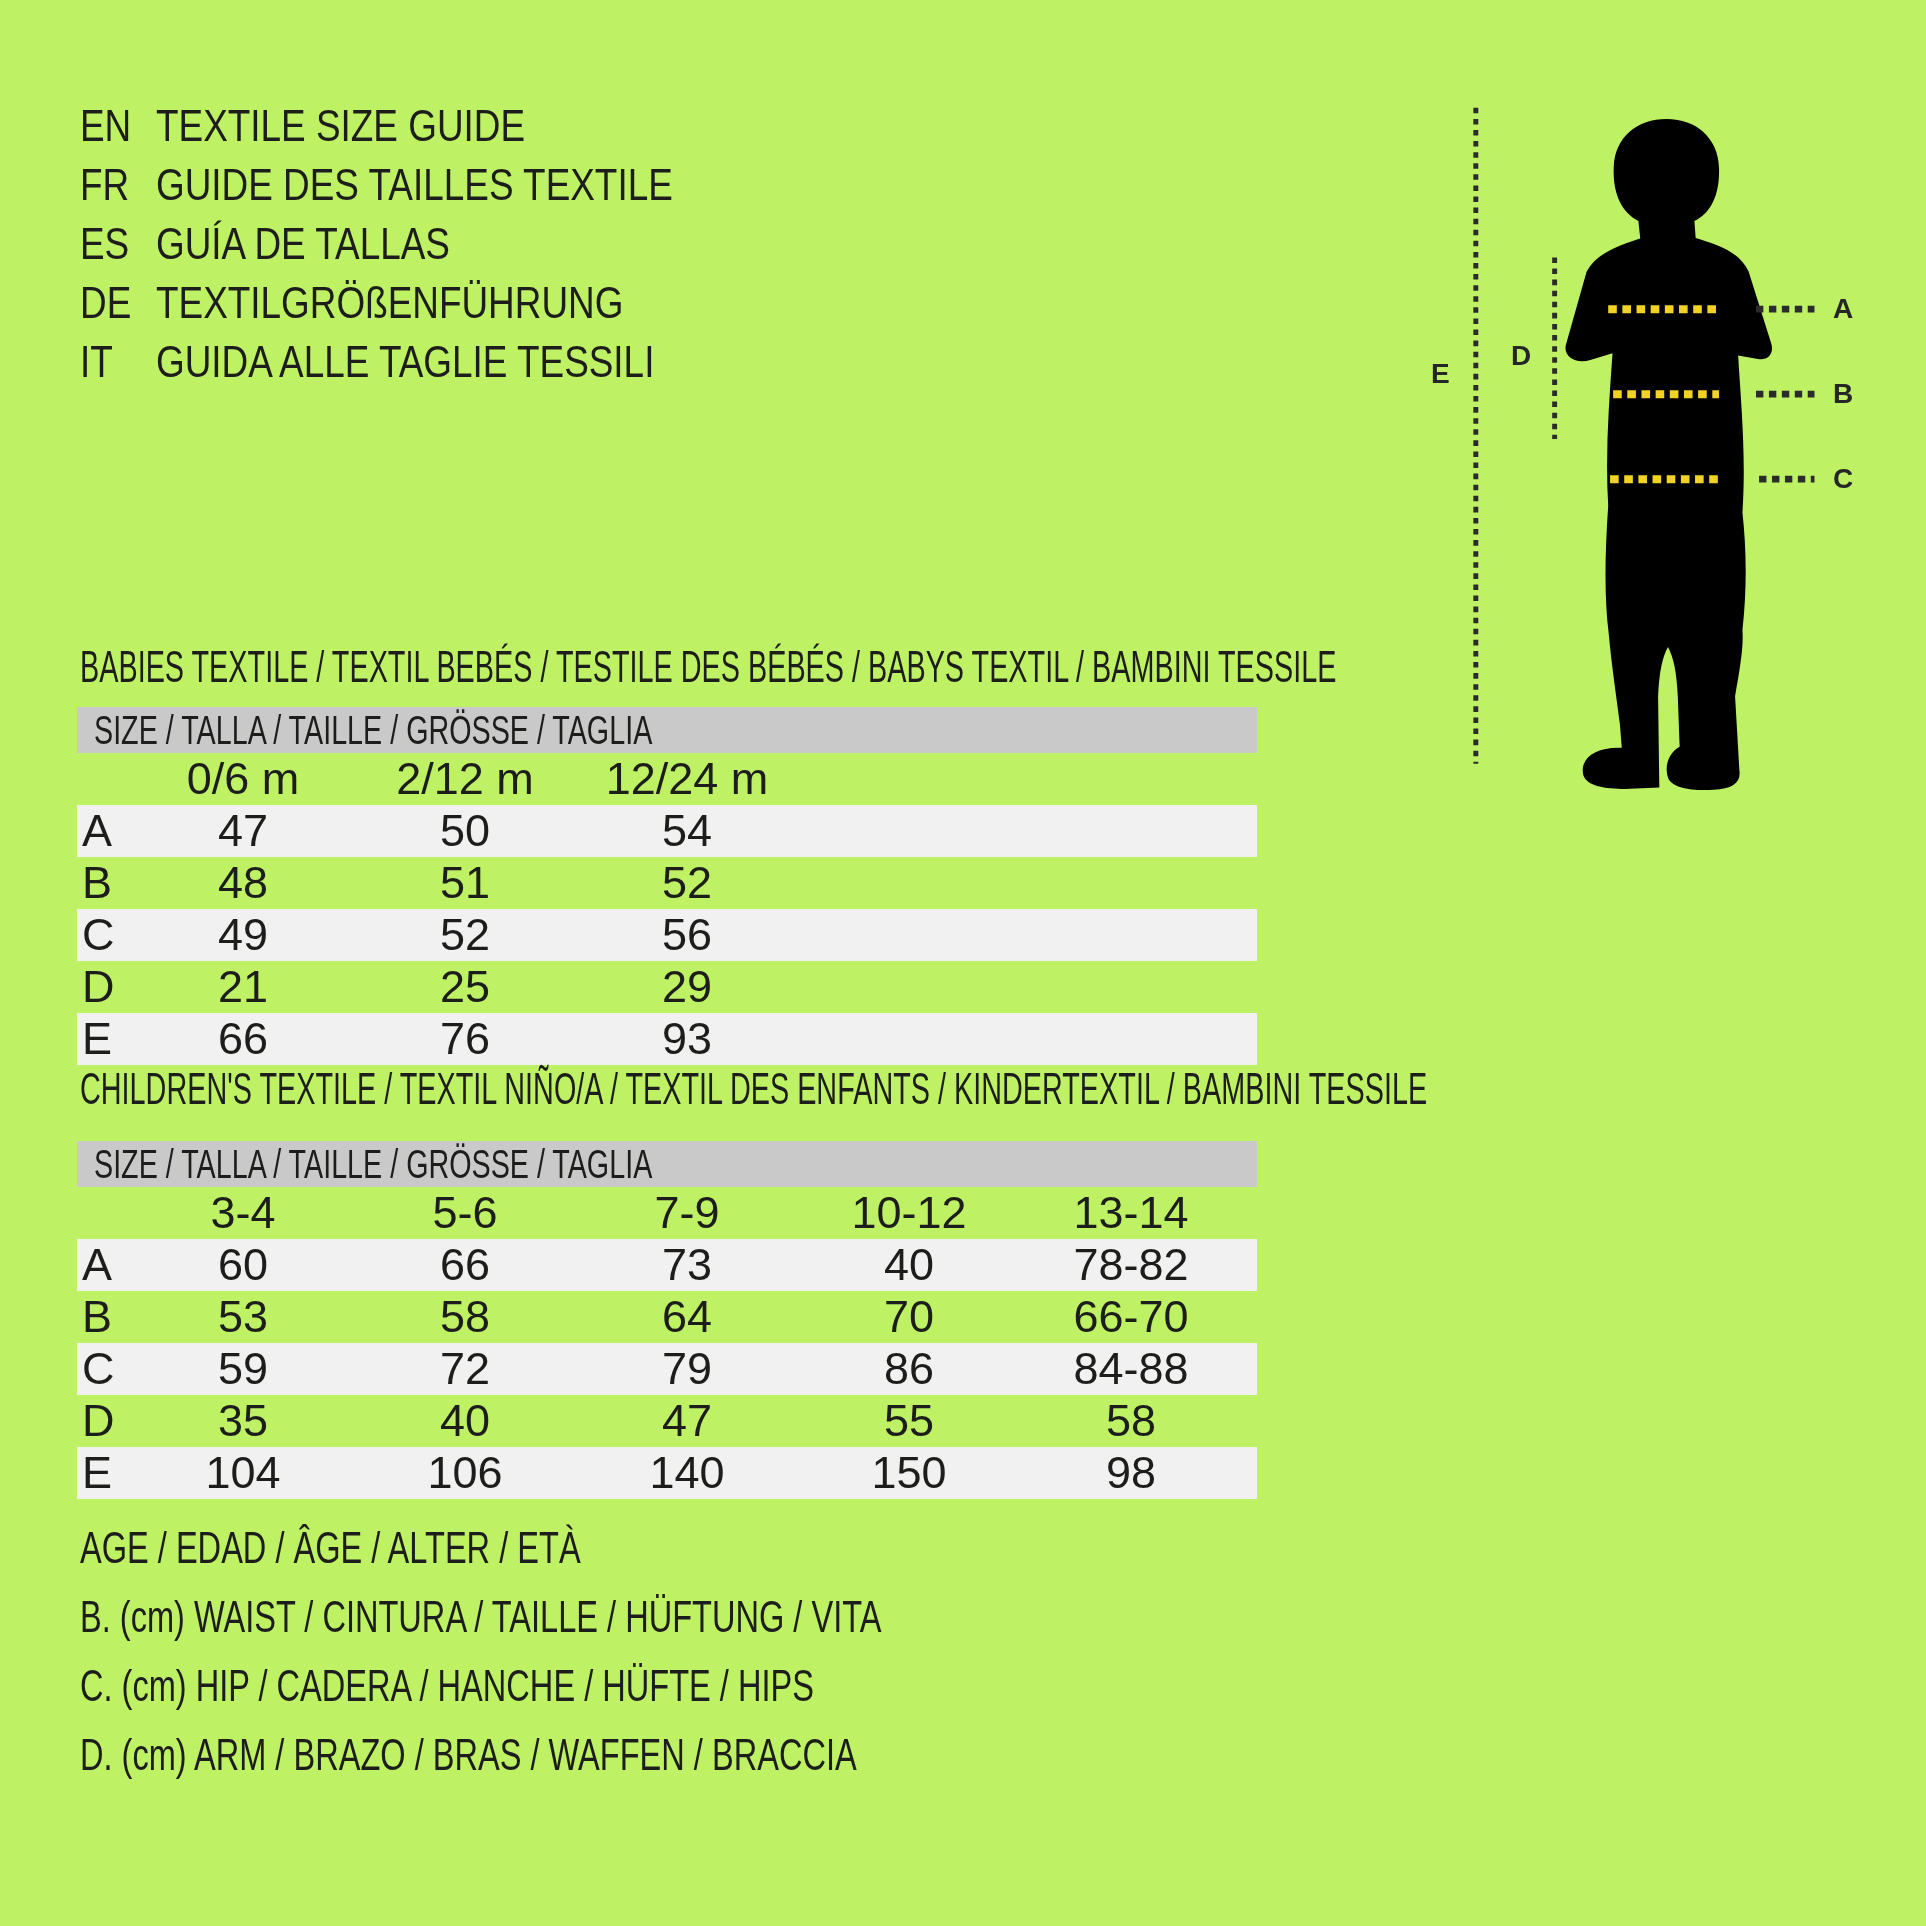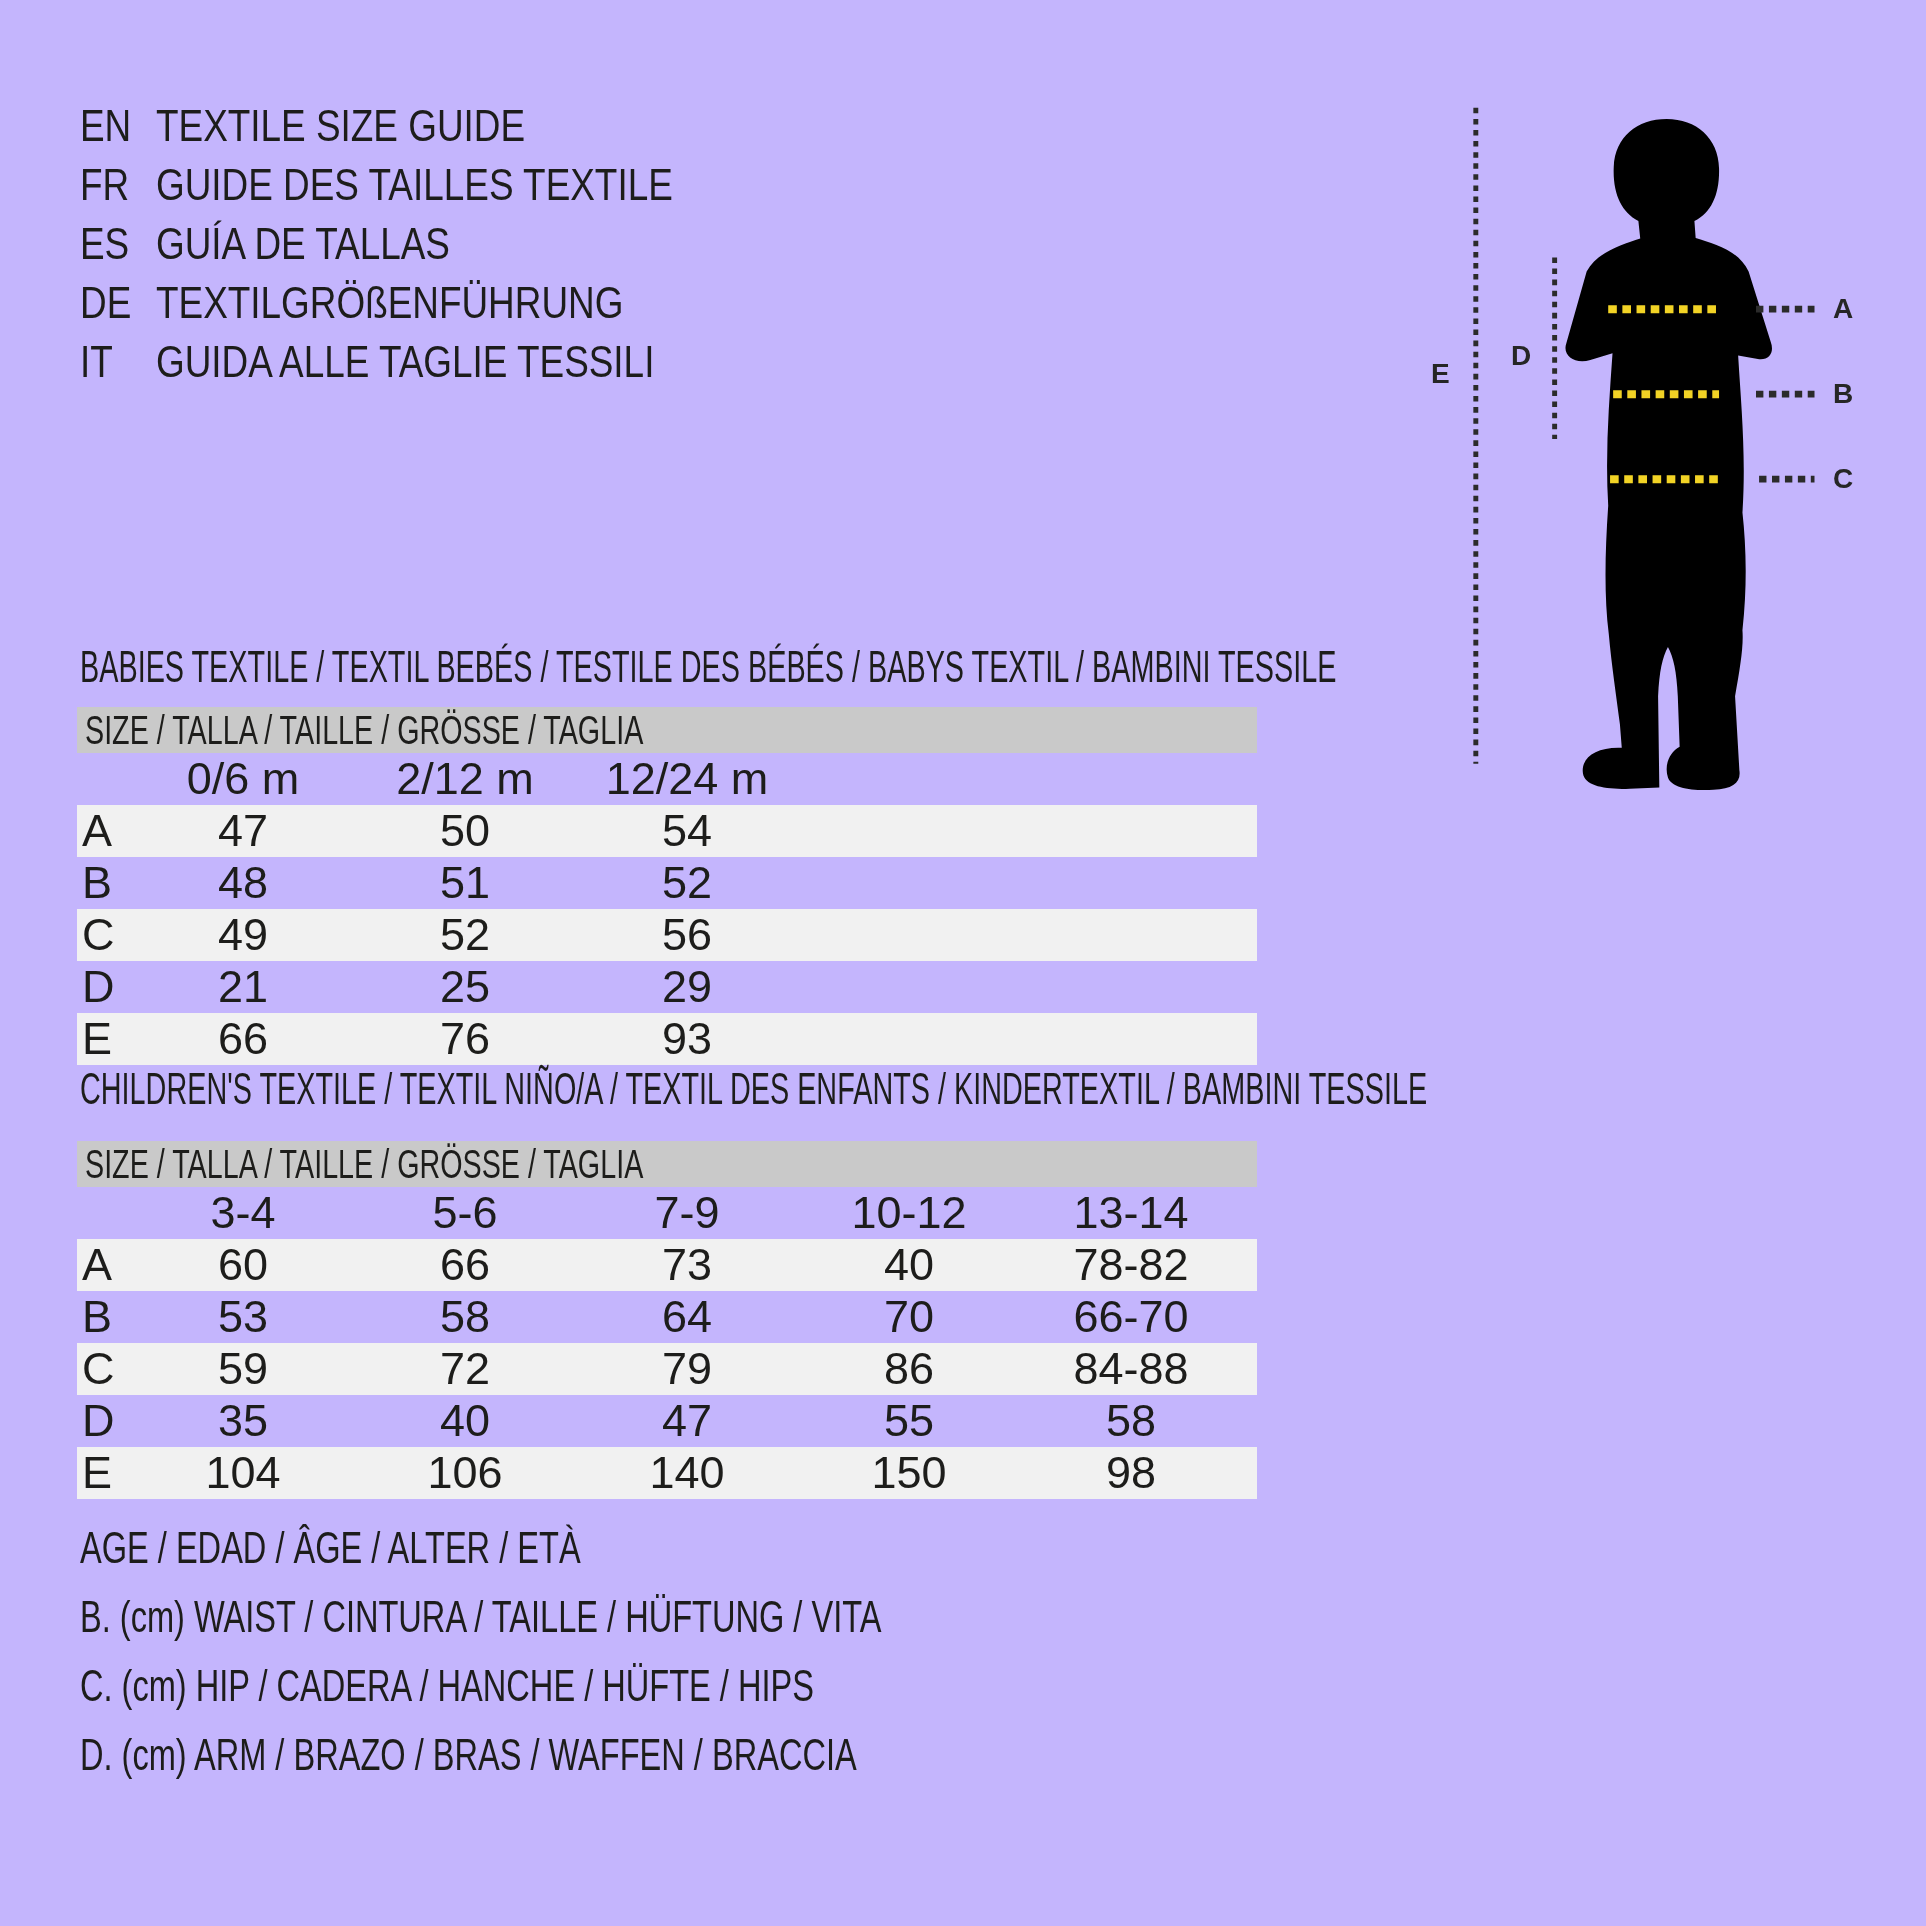--- a/index.html
+++ b/index.html
@@ -1,16 +1,16 @@
 <!DOCTYPE html>
 <html style="font-size:10px"><head>
 <meta charset="utf-8">
 <style>
   html,body{margin:0;padding:0;background:#ffffff;}
-  .page{position:relative;width:1926px;height:1926px;background:#c4b5fd;overflow:hidden;
+  .page{position:relative;width:1926px;height:1926px;background:#bef264;overflow:hidden;
         font-family:"Liberation Sans","DejaVu Sans",sans-serif;color:#1d1d1b;}
 
   
   .squeeze{display:inline-block;transform-origin:0 50%;white-space:nowrap;}
   .sq82{transform:scaleX(0.82);}
   .sq74{transform:scaleX(0.74);}
   .sq70{transform:scaleX(0.70);}
   .sq64{transform:scaleX(0.64);}
 
   
@@ -23,21 +23,21 @@
   
   .figure{position:absolute;left:1405px;top:86px;width:468px;height:721px;}
   .figure svg{position:absolute;left:0;top:0;}
   .flabel{position:absolute;font-size:28px;font-weight:bold;line-height:28px;color:#262626;}
 
   
   .sect{position:absolute;left:80px;font-size:45px;line-height:55px;font-weight:500;}
 
   
   .tablewrap{position:absolute;left:77px;width:1180px;}
-  .band{height:46px;background:#c9c9c9;line-height:46px;padding-left:8px;font-size:41px;font-weight:500;}
+  .band{height:46px;background:#c9c9c9;line-height:46px;padding-left:17px;font-size:41px;font-weight:500;}
   table.stbl{border-collapse:collapse;width:1180px;table-layout:fixed;font-size:45px;}
   table.stbl td{height:45px;padding:0;text-align:center;vertical-align:middle;font-weight:500;}
   table.stbl td.lbl{text-align:left;padding-left:5px;}
   table.stbl tr.alt td{background:#f1f1f1;}
 
   
   .legend{position:absolute;left:80px;top:1513px;width:1078px;}
   .legrow{height:69px;}
   .legrow .squeeze{line-height:69px;font-size:44px;font-weight:500;}
 </style>

